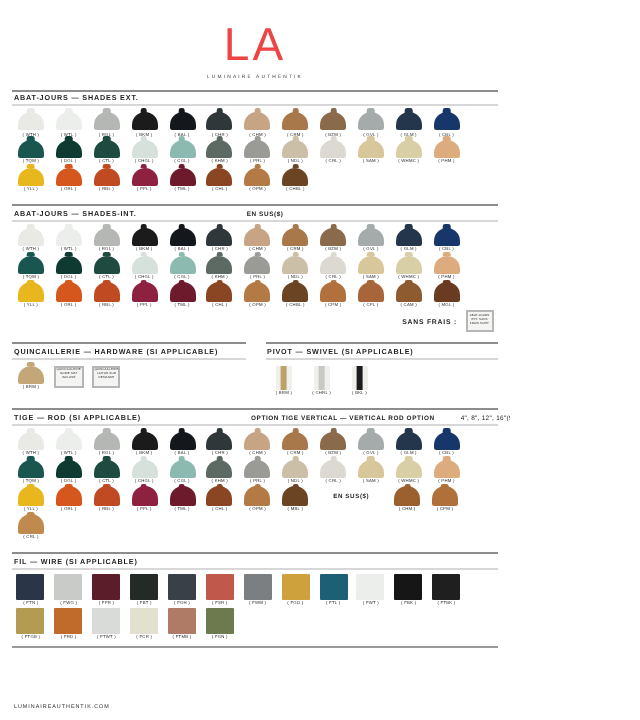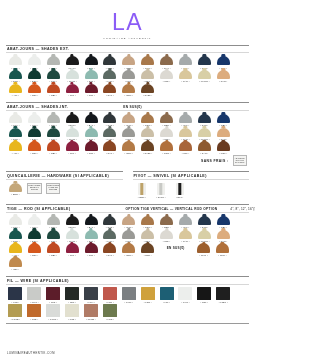--- a/index.html
+++ b/index.html
@@ -9,21 +9,21 @@
     font-family: "Liberation Sans", sans-serif;
     overflow: hidden;
   }
   .page { width: 255px; height: 360px; padding: 0 6px; position: relative; }
 
   
   .brand { text-align: center; padding-top: 11px; }
   .brand-mark {
     font-family: "Liberation Sans", sans-serif;
     font-size: 23px; font-weight: 300; letter-spacing: 1.5px;
-    color: #8b5cf6; line-height: 1;
+    color: #ef4444; line-height: 1;
   }
   .brand-sub {
     font-size: 2.4px; letter-spacing: 1.1px; color: #3a3a3a;
     margin-top: 2.5px; text-transform: uppercase;
   }
 
   
   .sec { margin-top: 5px; }
   .sec-head {
     border-top: 0.6px solid #8d8d8d;

